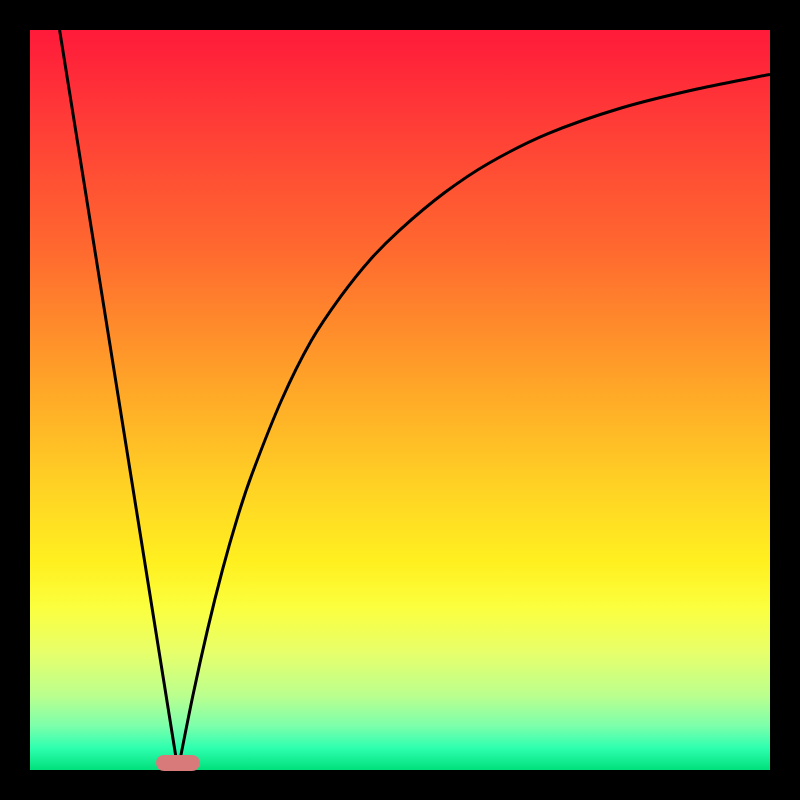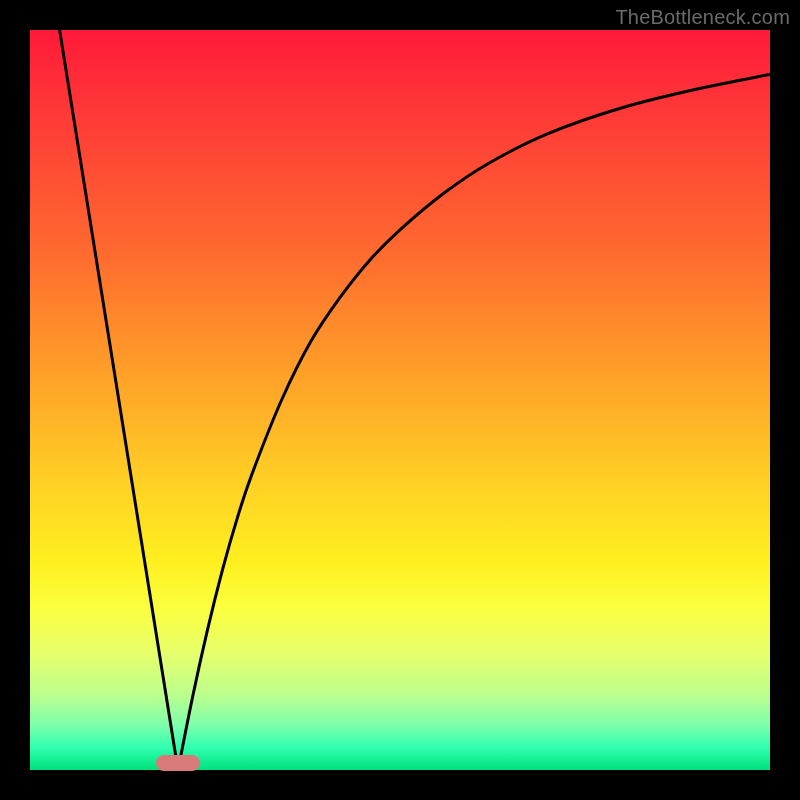--- a/index.html
+++ b/index.html
@@ -62,21 +62,20 @@
     border-radius: 8px;
     background: #d97a7a;
     bottom: -1px;
     transform: translateX(-50%);
   }
 </style>
 </head>
 <body>
 
 <div class="frame">
-  <div class="watermark">TheBottleneck.com</div>
 
   <div class="plot">
     <svg class="curve" viewBox="0 0 740 740" preserveAspectRatio="none">
       <path d="M 29.60 0.00 L 44.40 92.50 L 59.20 185.00 L 74.00 277.50 L 88.80 370.00 L 103.60 462.50 L 118.40 555.00 L 133.20 647.50 L 148.00 740.00" fill="none" stroke="#000" stroke-width="3" id="path-left"></path>
       <path d="M 148.00 740.00 C 150.47 727.67, 157.87 689.43, 162.80 666.00 C 167.73 642.57, 172.67 620.37, 177.60 599.40 C 182.53 578.43, 187.47 558.70, 192.40 540.20 C 197.33 521.70, 202.27 504.43, 207.20 488.40 C 212.13 472.37, 214.60 463.73, 222.00 444.00 C 229.40 424.27, 241.73 392.20, 251.60 370.00 C 261.47 347.80, 271.33 328.07, 281.20 310.80 C 291.07 293.53, 300.93 279.97, 310.80 266.40 C 320.67 252.83, 330.53 240.50, 340.40 229.40 C 350.27 218.30, 357.67 210.90, 370.00 199.80 C 382.33 188.70, 399.60 173.90, 414.40 162.80 C 429.20 151.70, 441.53 143.07, 458.80 133.20 C 476.07 123.33, 495.80 112.85, 518.00 103.60 C 540.20 94.35, 567.33 85.10, 592.00 77.70 C 616.67 70.30, 641.33 64.75, 666.00 59.20 C 690.67 53.65, 727.67 46.87, 740.00 44.40" fill="none" stroke="#000" stroke-width="3" id="path-right"></path>
     </svg>
     <div class="marker" id="marker" style="left: 148px; background: rgb(217, 122, 122);"></div>
   </div>
 </div>
 

